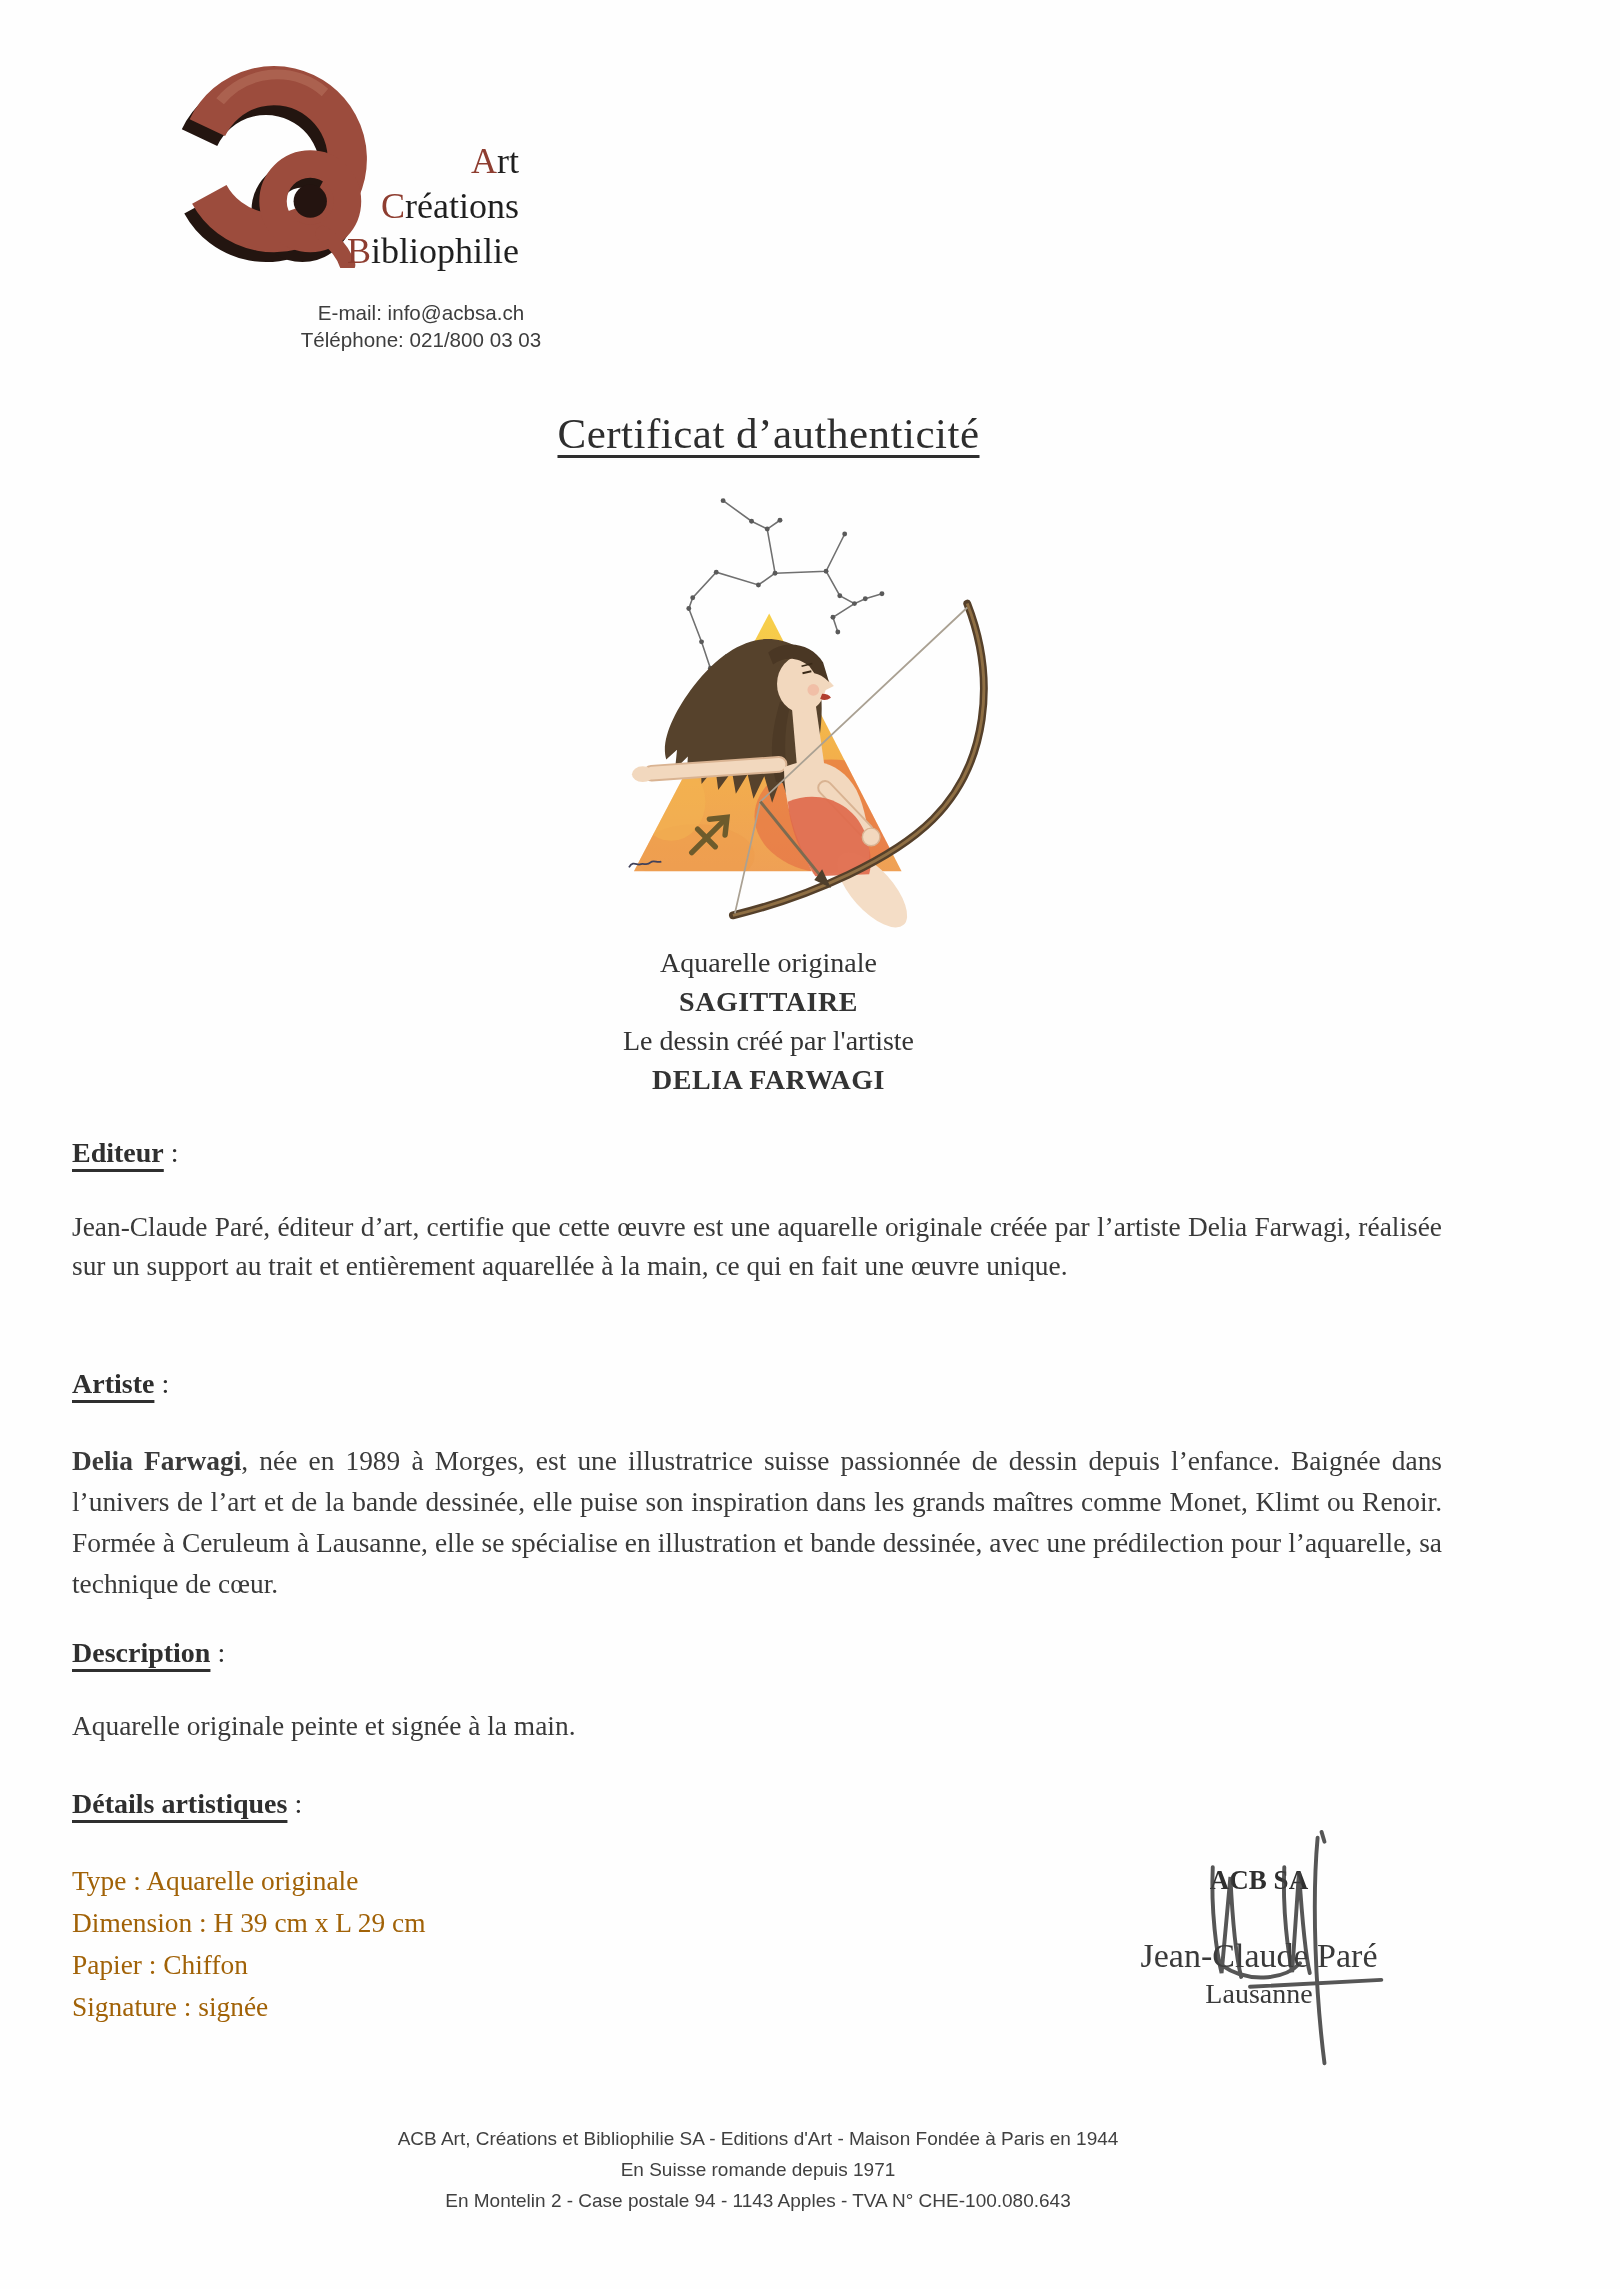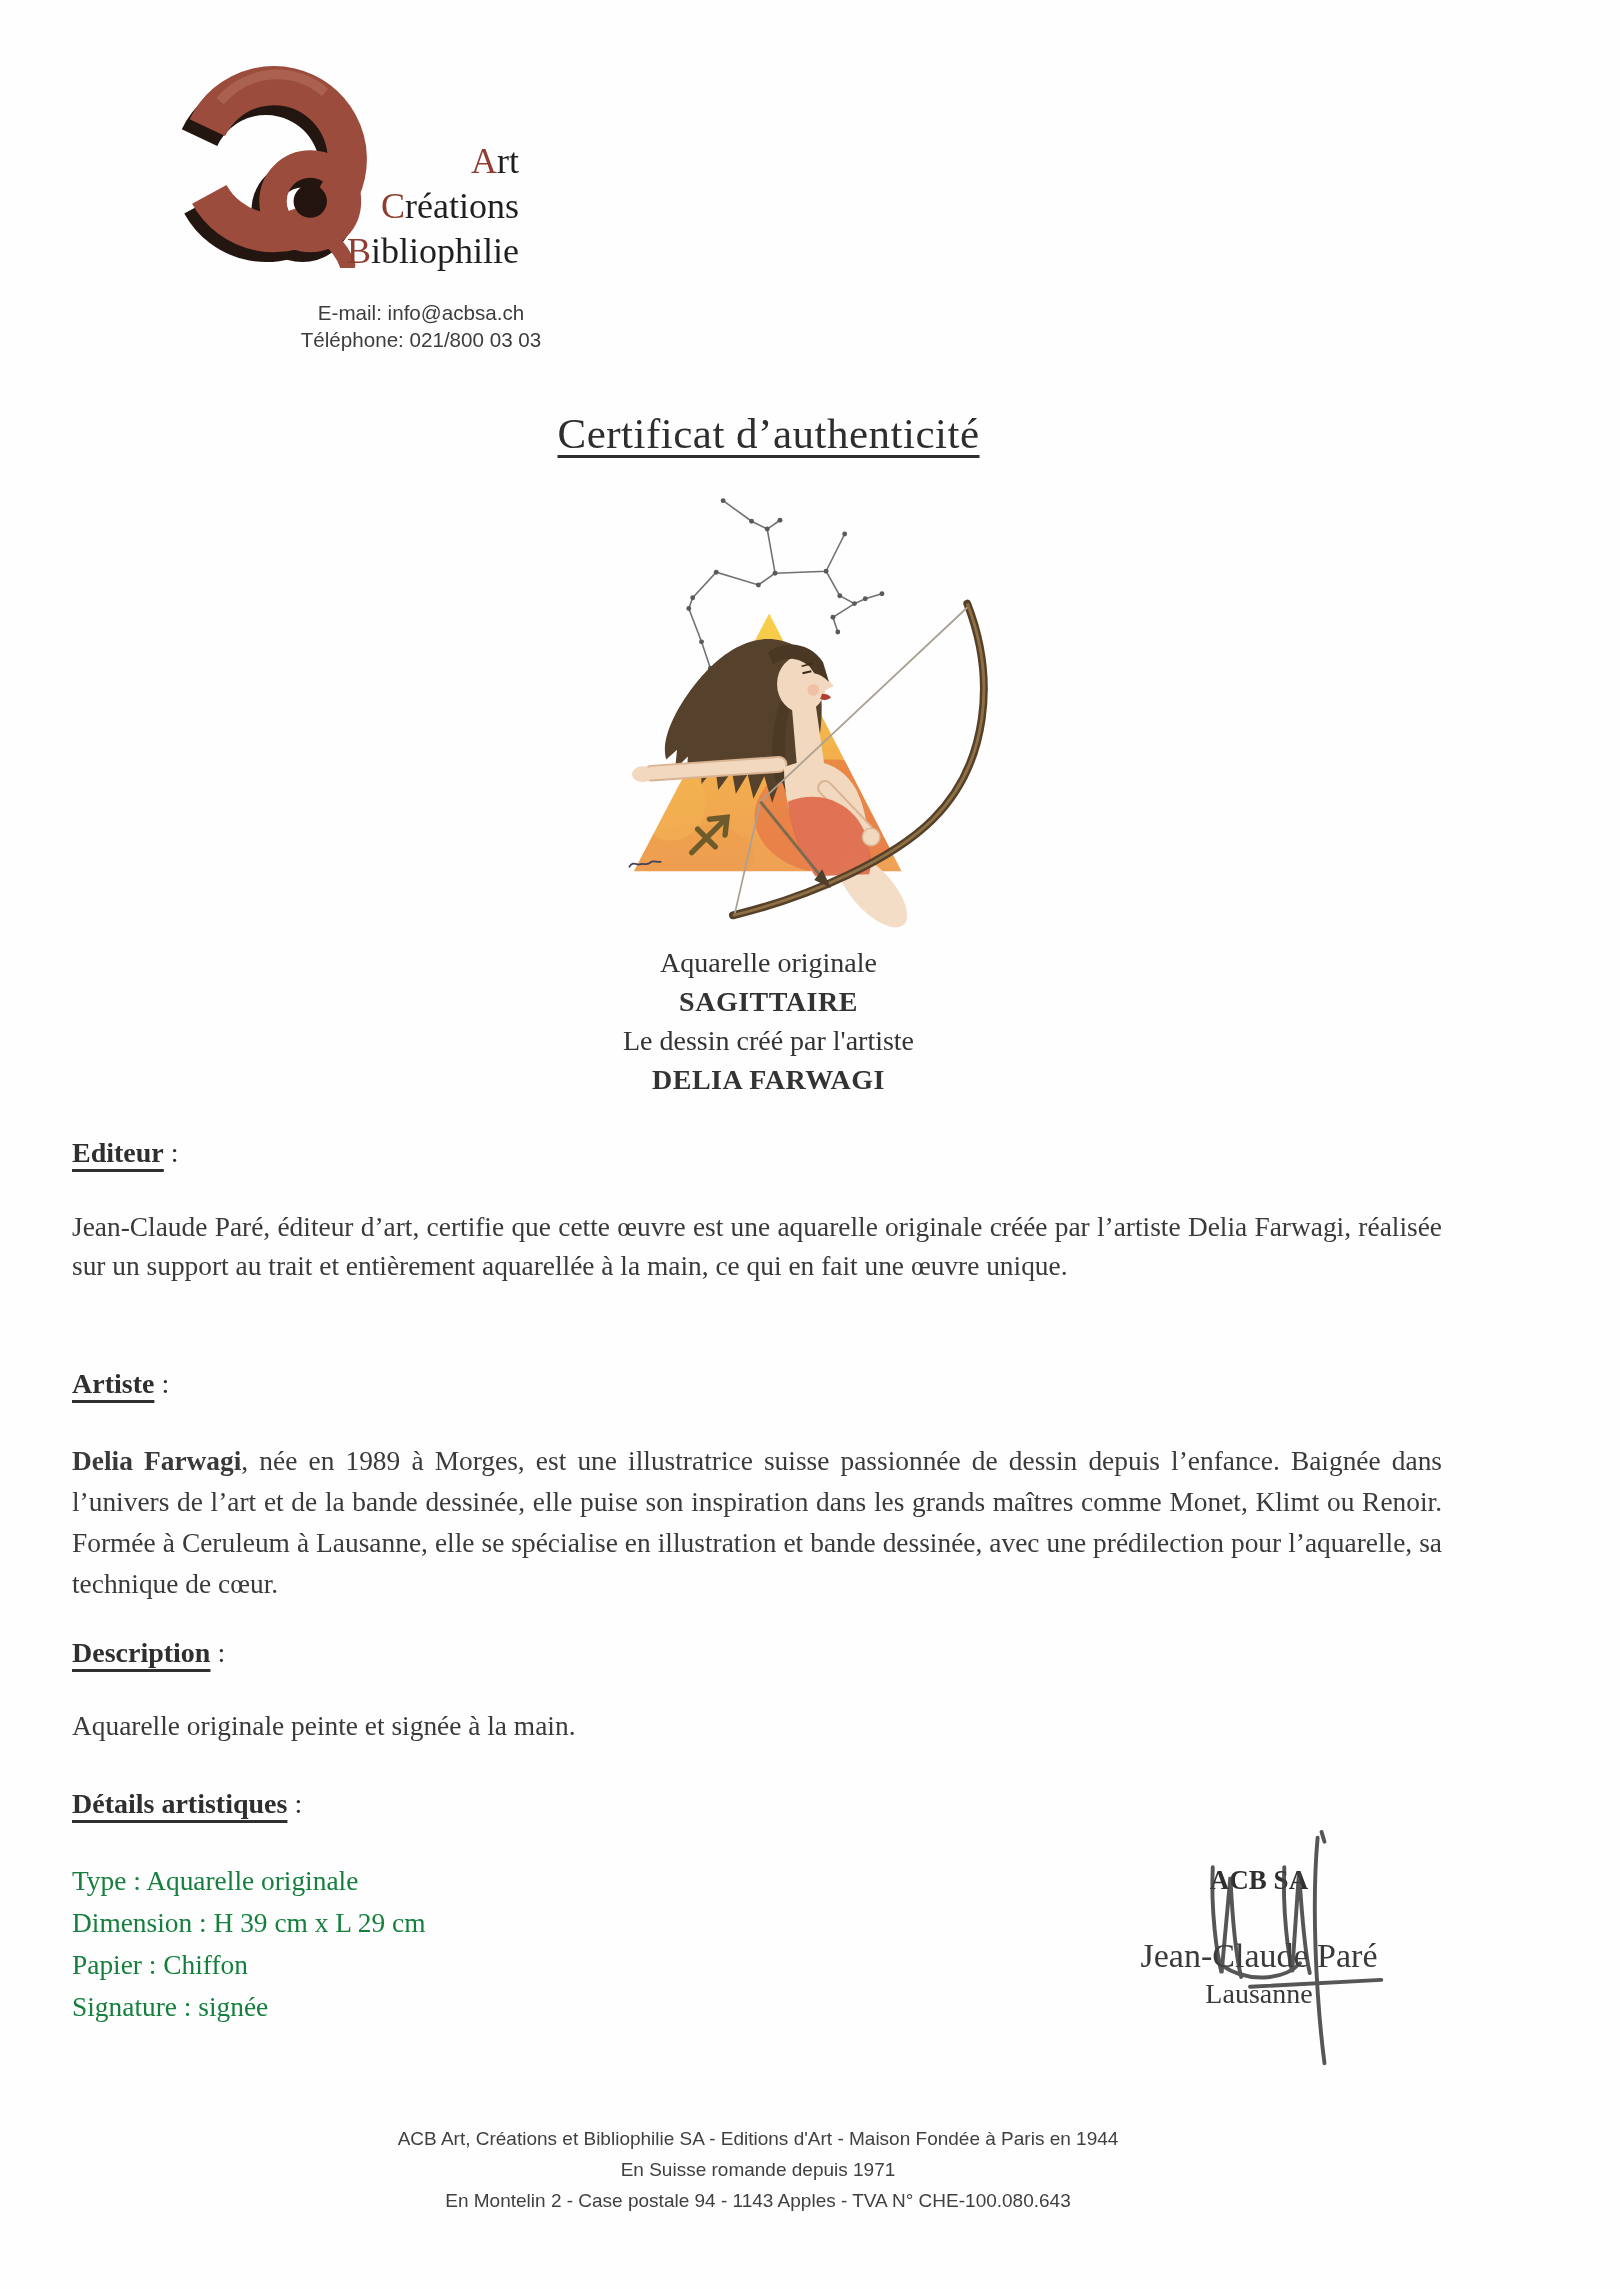--- a/index.html
+++ b/index.html
@@ -24,21 +24,21 @@
 
   .caption{left:0;top:943px;width:1537px;font-size:28px;line-height:39px;color:#333;}
   .caption .b{letter-spacing:0.5px;}
 
   .heading{left:72px;width:1370px;font-size:28px;line-height:35px;color:#2f2f2f;}
   .heading .colon{font-weight:normal;}
   .para{left:72px;width:1370px;font-size:27.4px;color:#3a3a3a;}
   .lh40{line-height:39px;}
   .lh42{line-height:41px;}
 
-  .details{left:72px;top:1860px;width:784px;font-size:27.4px;line-height:42px;color:#15803d;}
+  .details{left:72px;top:1860px;width:784px;font-size:27.4px;line-height:42px;color:#a16207;}
 
   .sig-company{left:1112px;top:1865px;width:294px;font-size:27px;color:#2f2f2f;}
   .sig-name{left:1112px;top:1937px;width:294px;font-size:34px;color:#3a3a3a;}
   .sig-role{left:1112px;top:1978px;width:294px;font-size:28px;color:#3a3a3a;}
 
   .footer{left:0;top:2123px;width:1516px;font-size:19px;line-height:31px;color:#404040;}
 </style>
 </head>
 <body>
 

